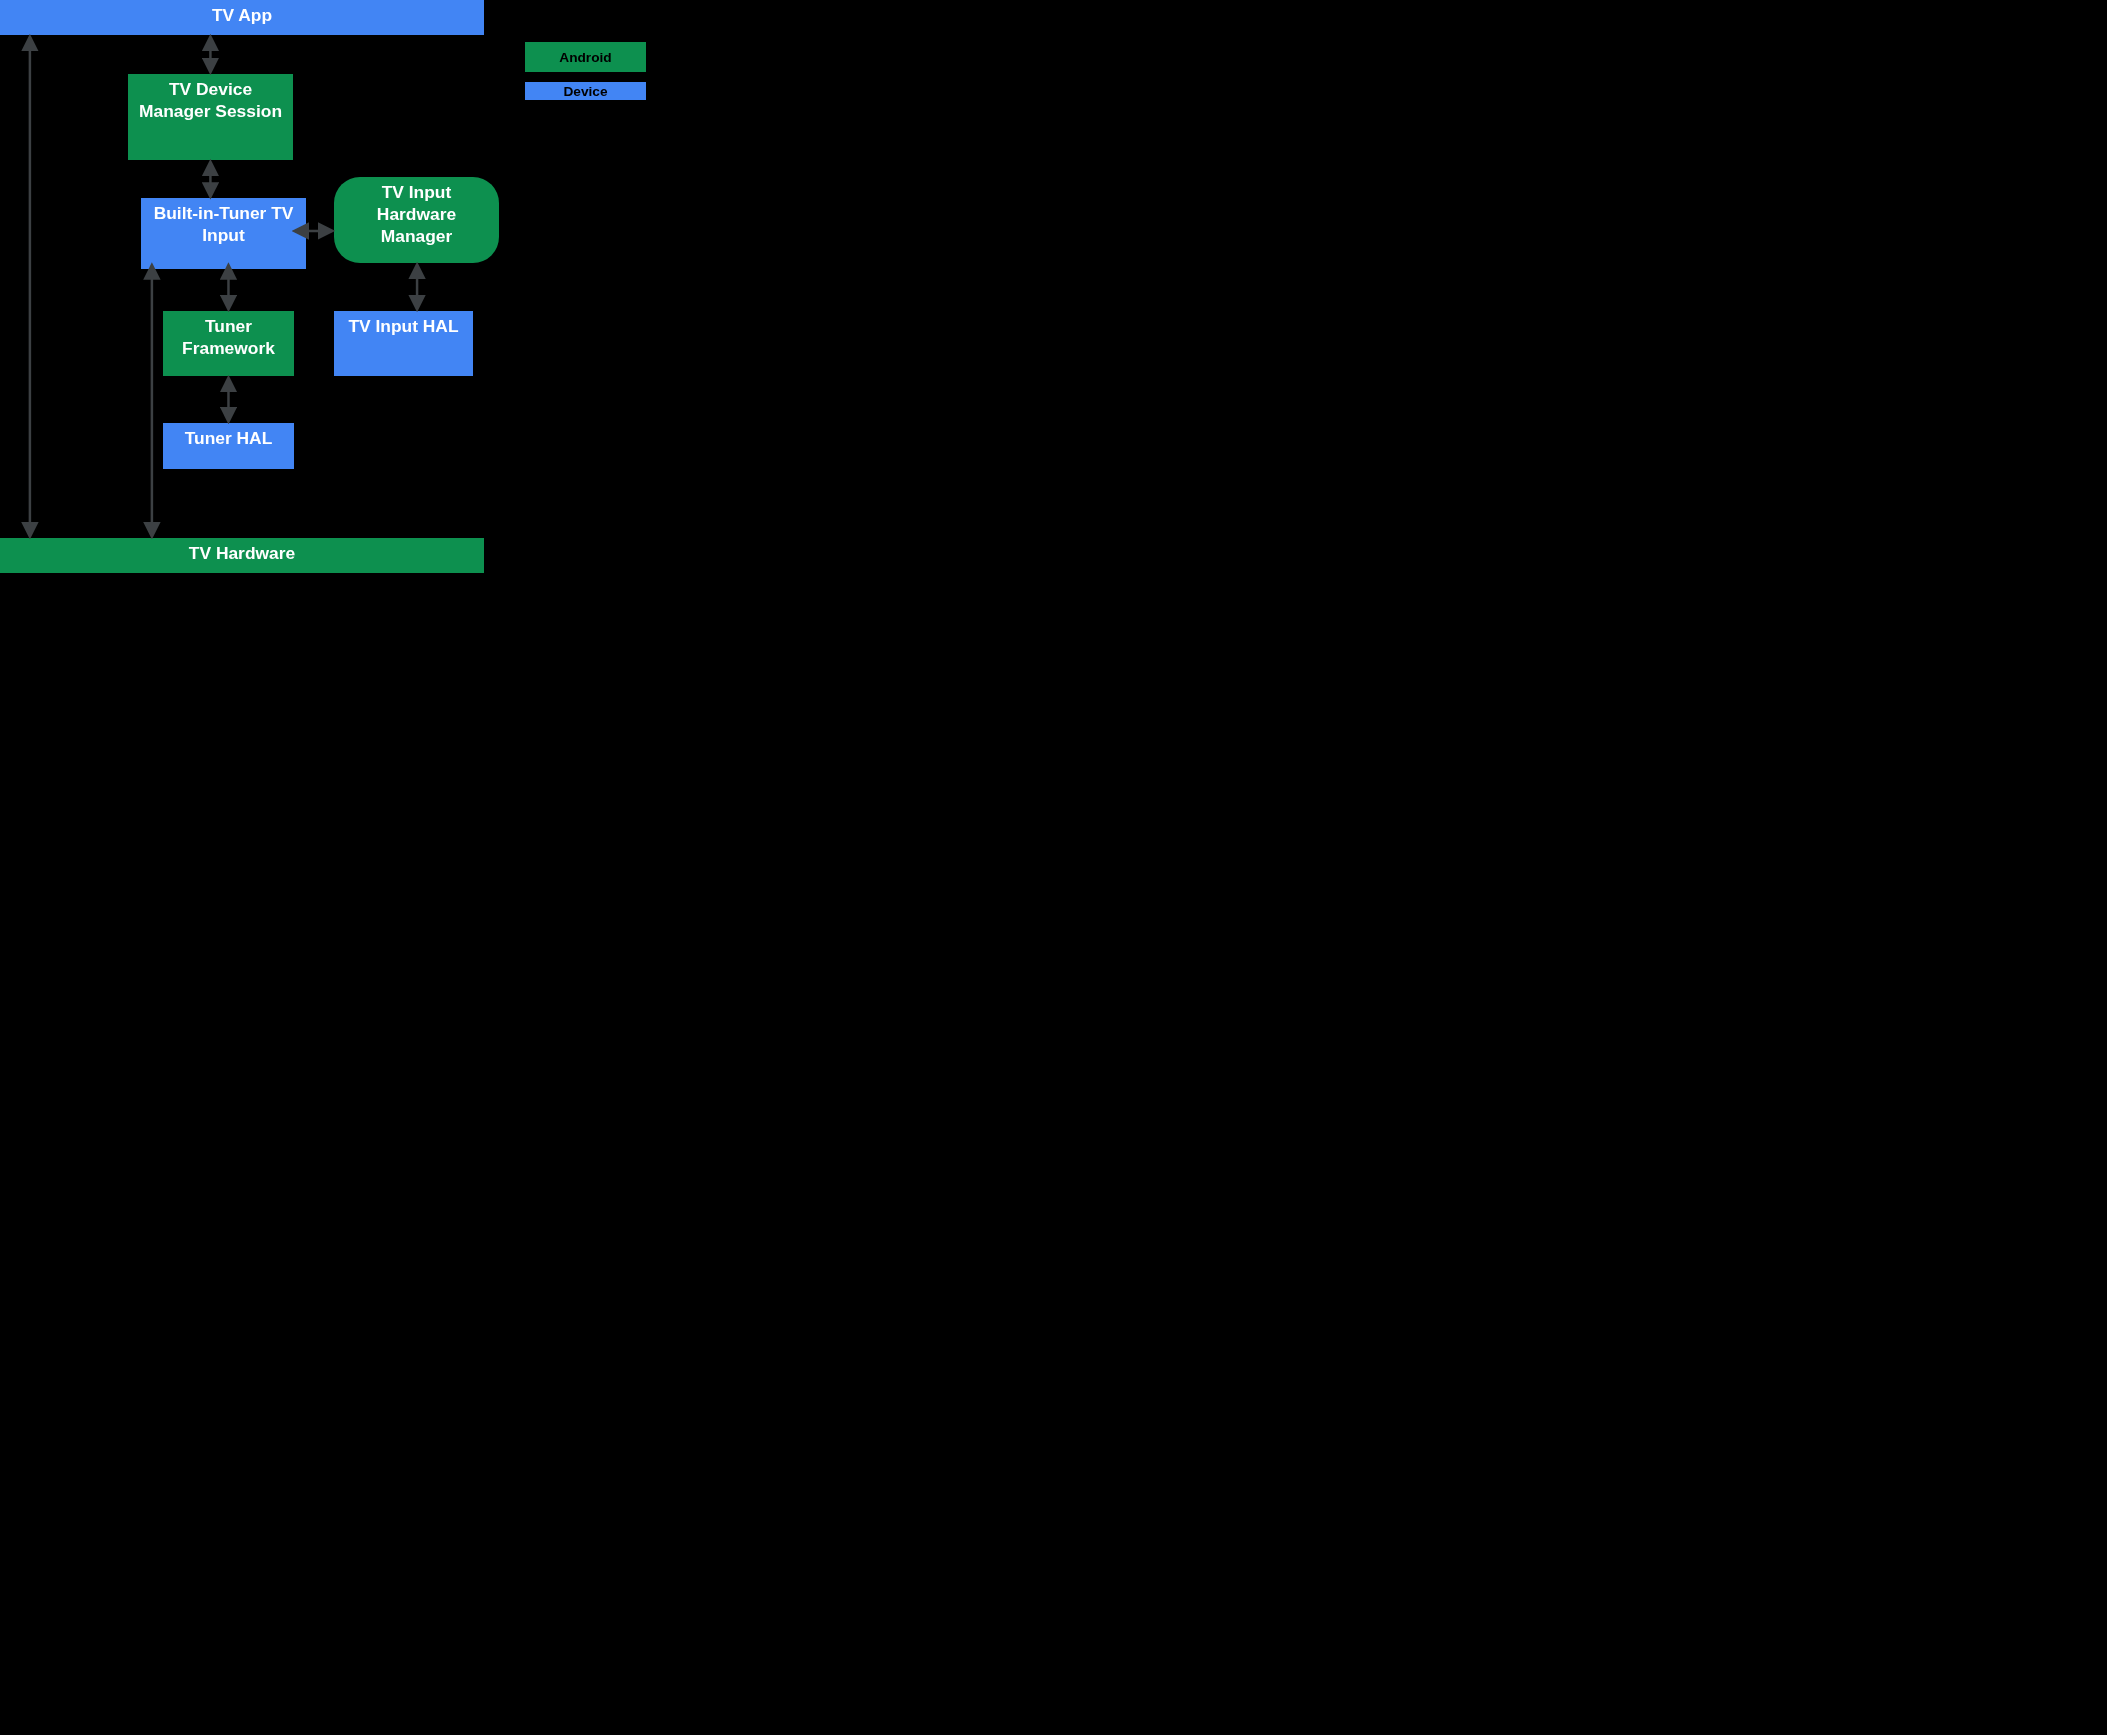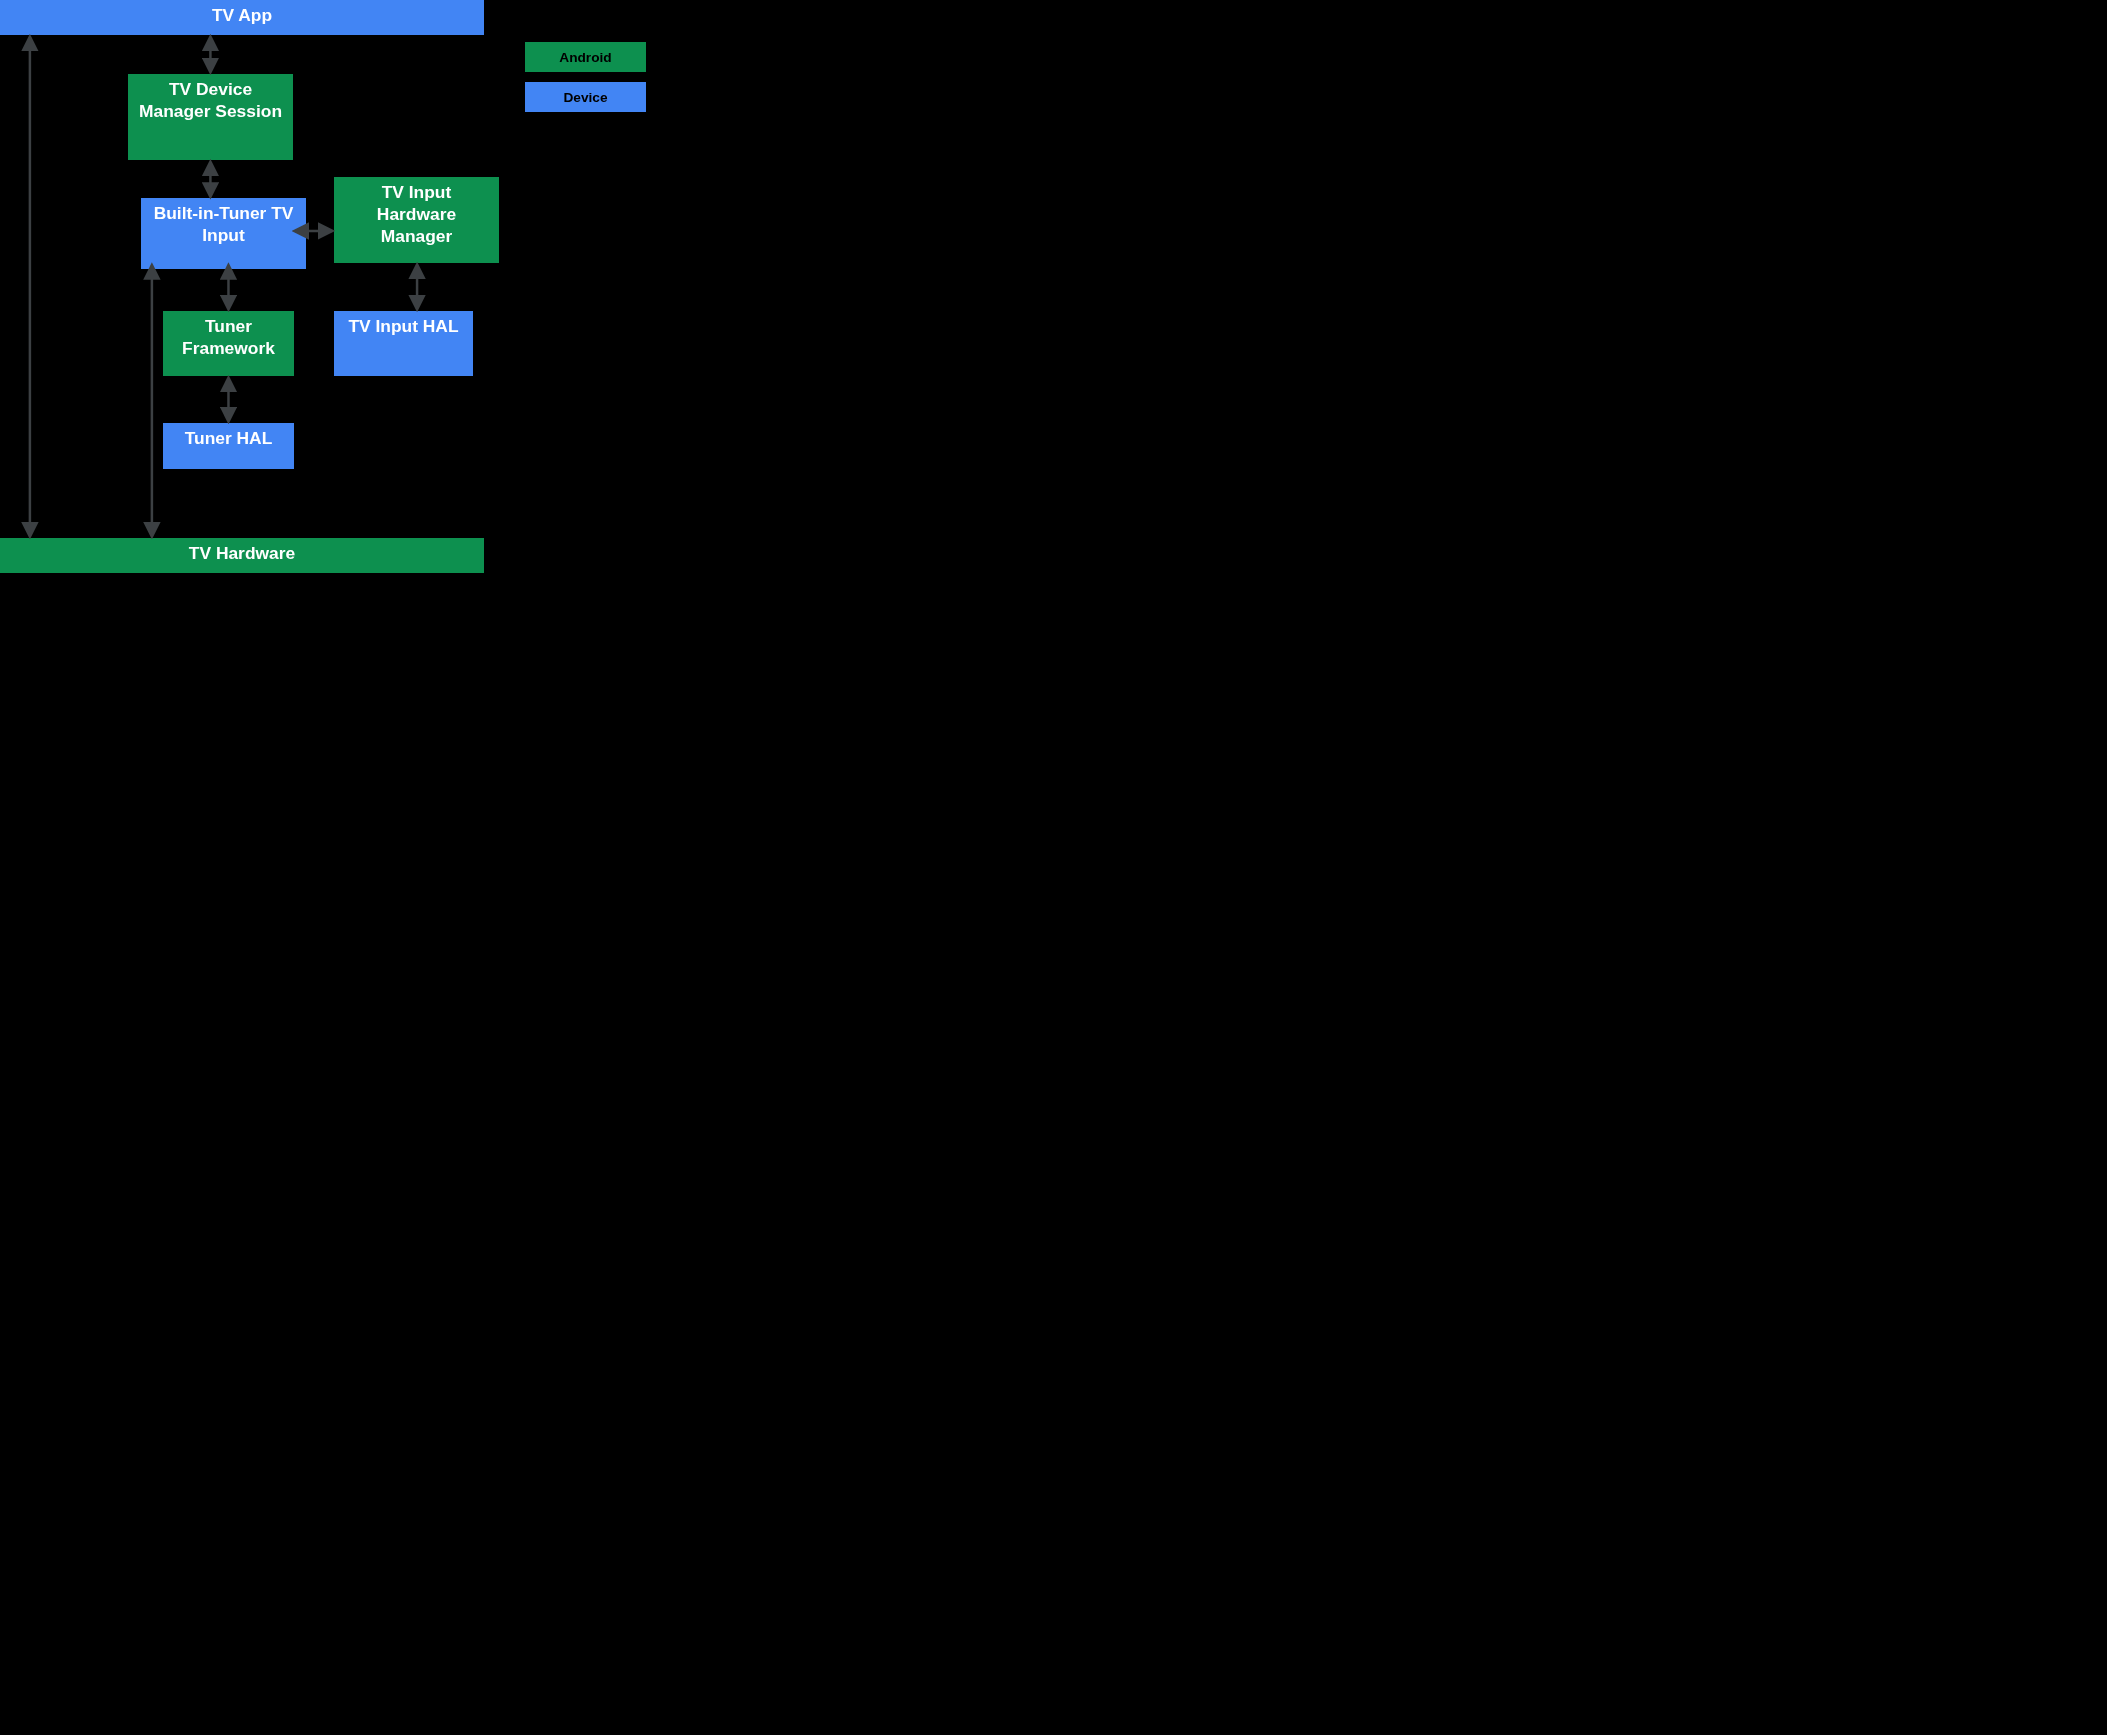--- a/index.html
+++ b/index.html
@@ -50,21 +50,21 @@
 </div>
 
 <div class="box green" style="left:128px; top:74px; width:165px; height:86px;">
   <span>TV Device Manager Session</span>
 </div>
 
 <div class="box blue" style="left:141px; top:198px; width:165px; height:71px;">
   <span>Built-in-Tuner TV Input</span>
 </div>
 
-<div class="box green" style="left:334px; top:177px; width:165px; height:86px;">
+<div class="box green" style="left:334px; top:177px; width:165px; height:86px;border-radius:26px;">
   <span>TV Input Hardware Manager</span>
 </div>
 
 <div class="box green" style="left:163px; top:311px; width:131px; height:65px;">
   <span>Tuner Framework</span>
 </div>
 
 <div class="box blue" style="left:334px; top:311px; width:139px; height:65px;">
   <span>TV Input HAL</span>
 </div>
@@ -73,21 +73,21 @@
   <span>Tuner HAL</span>
 </div>
 
 <div class="box green" style="left:0px; top:538px; width:484px; height:35px;">
   <span>TV Hardware</span>
 </div>
 
 <div class="legend-box green" style="left:525px; top:42px; width:121px; height:30px;">
   <span>Android</span>
 </div>
-<div class="legend-box blue" style="left:525px; top:82px; width:121px; height:30px;">
+<div class="legend-box blue" style="left:525px; top:82px; width:121px; height:18px;">
   <span>Device</span>
 </div>
 
 <svg class="arrows" viewBox="0 0 1200 988">
   <defs>
     <marker id="ah" viewBox="0 0 10 10" refX="8" refY="5" markerWidth="7" markerHeight="7" orient="auto-start-reverse">
       <path d="M 0 0 L 10 5 L 0 10 z" fill="#3c4043"></path>
     </marker>
   </defs>
   <g stroke="#3c4043" stroke-width="4" fill="none">

